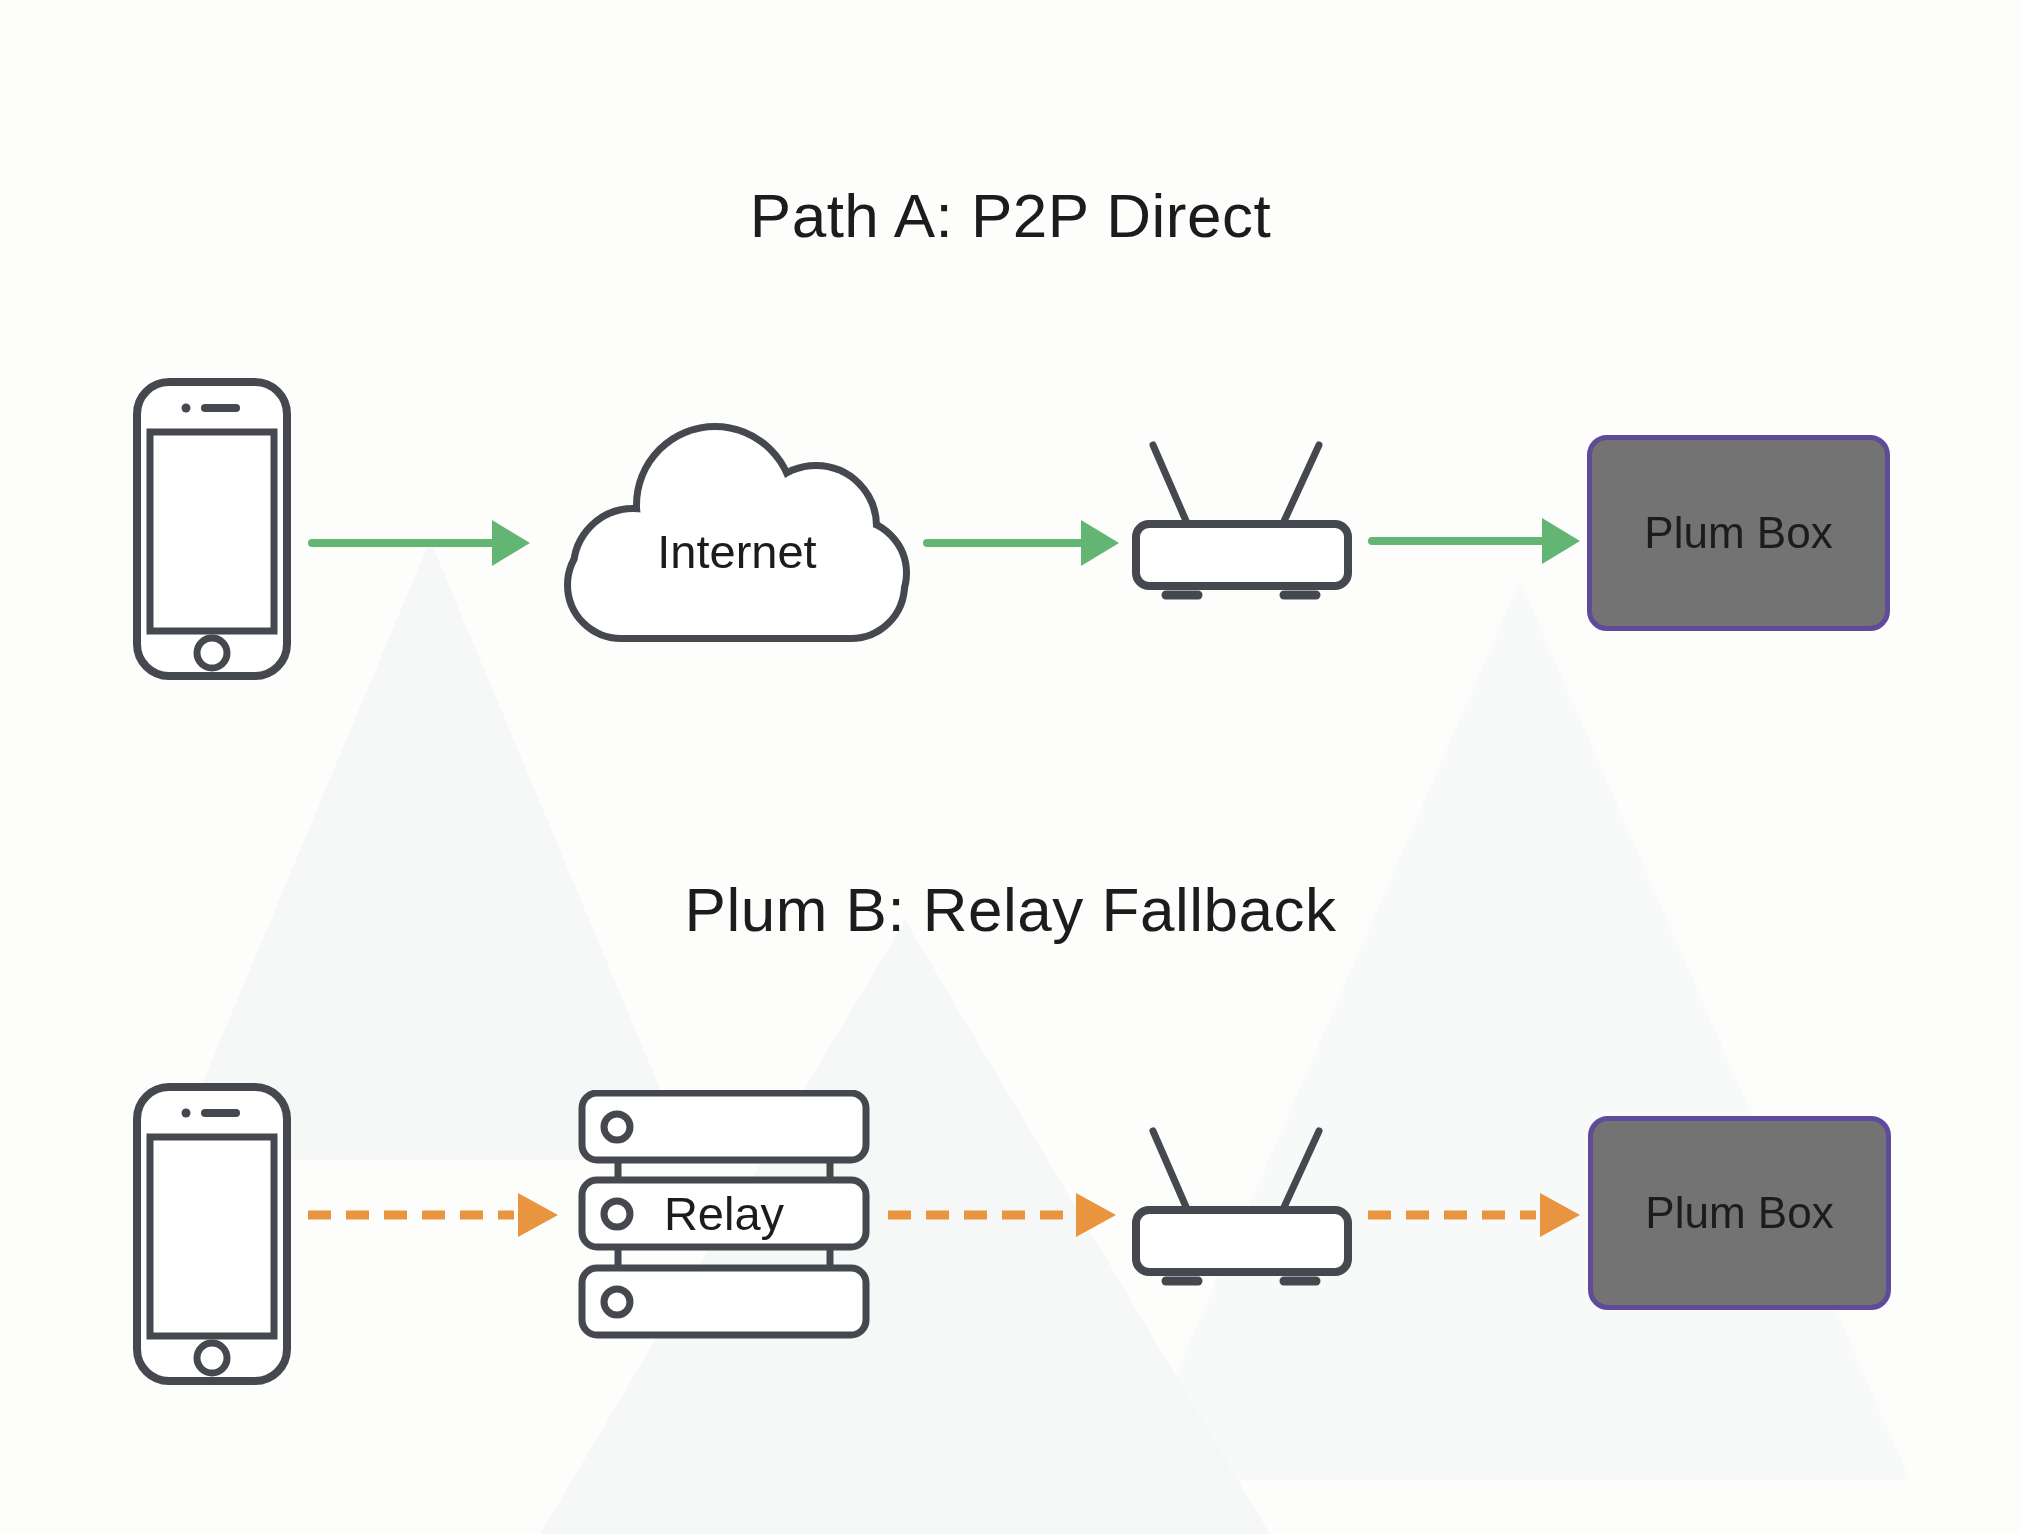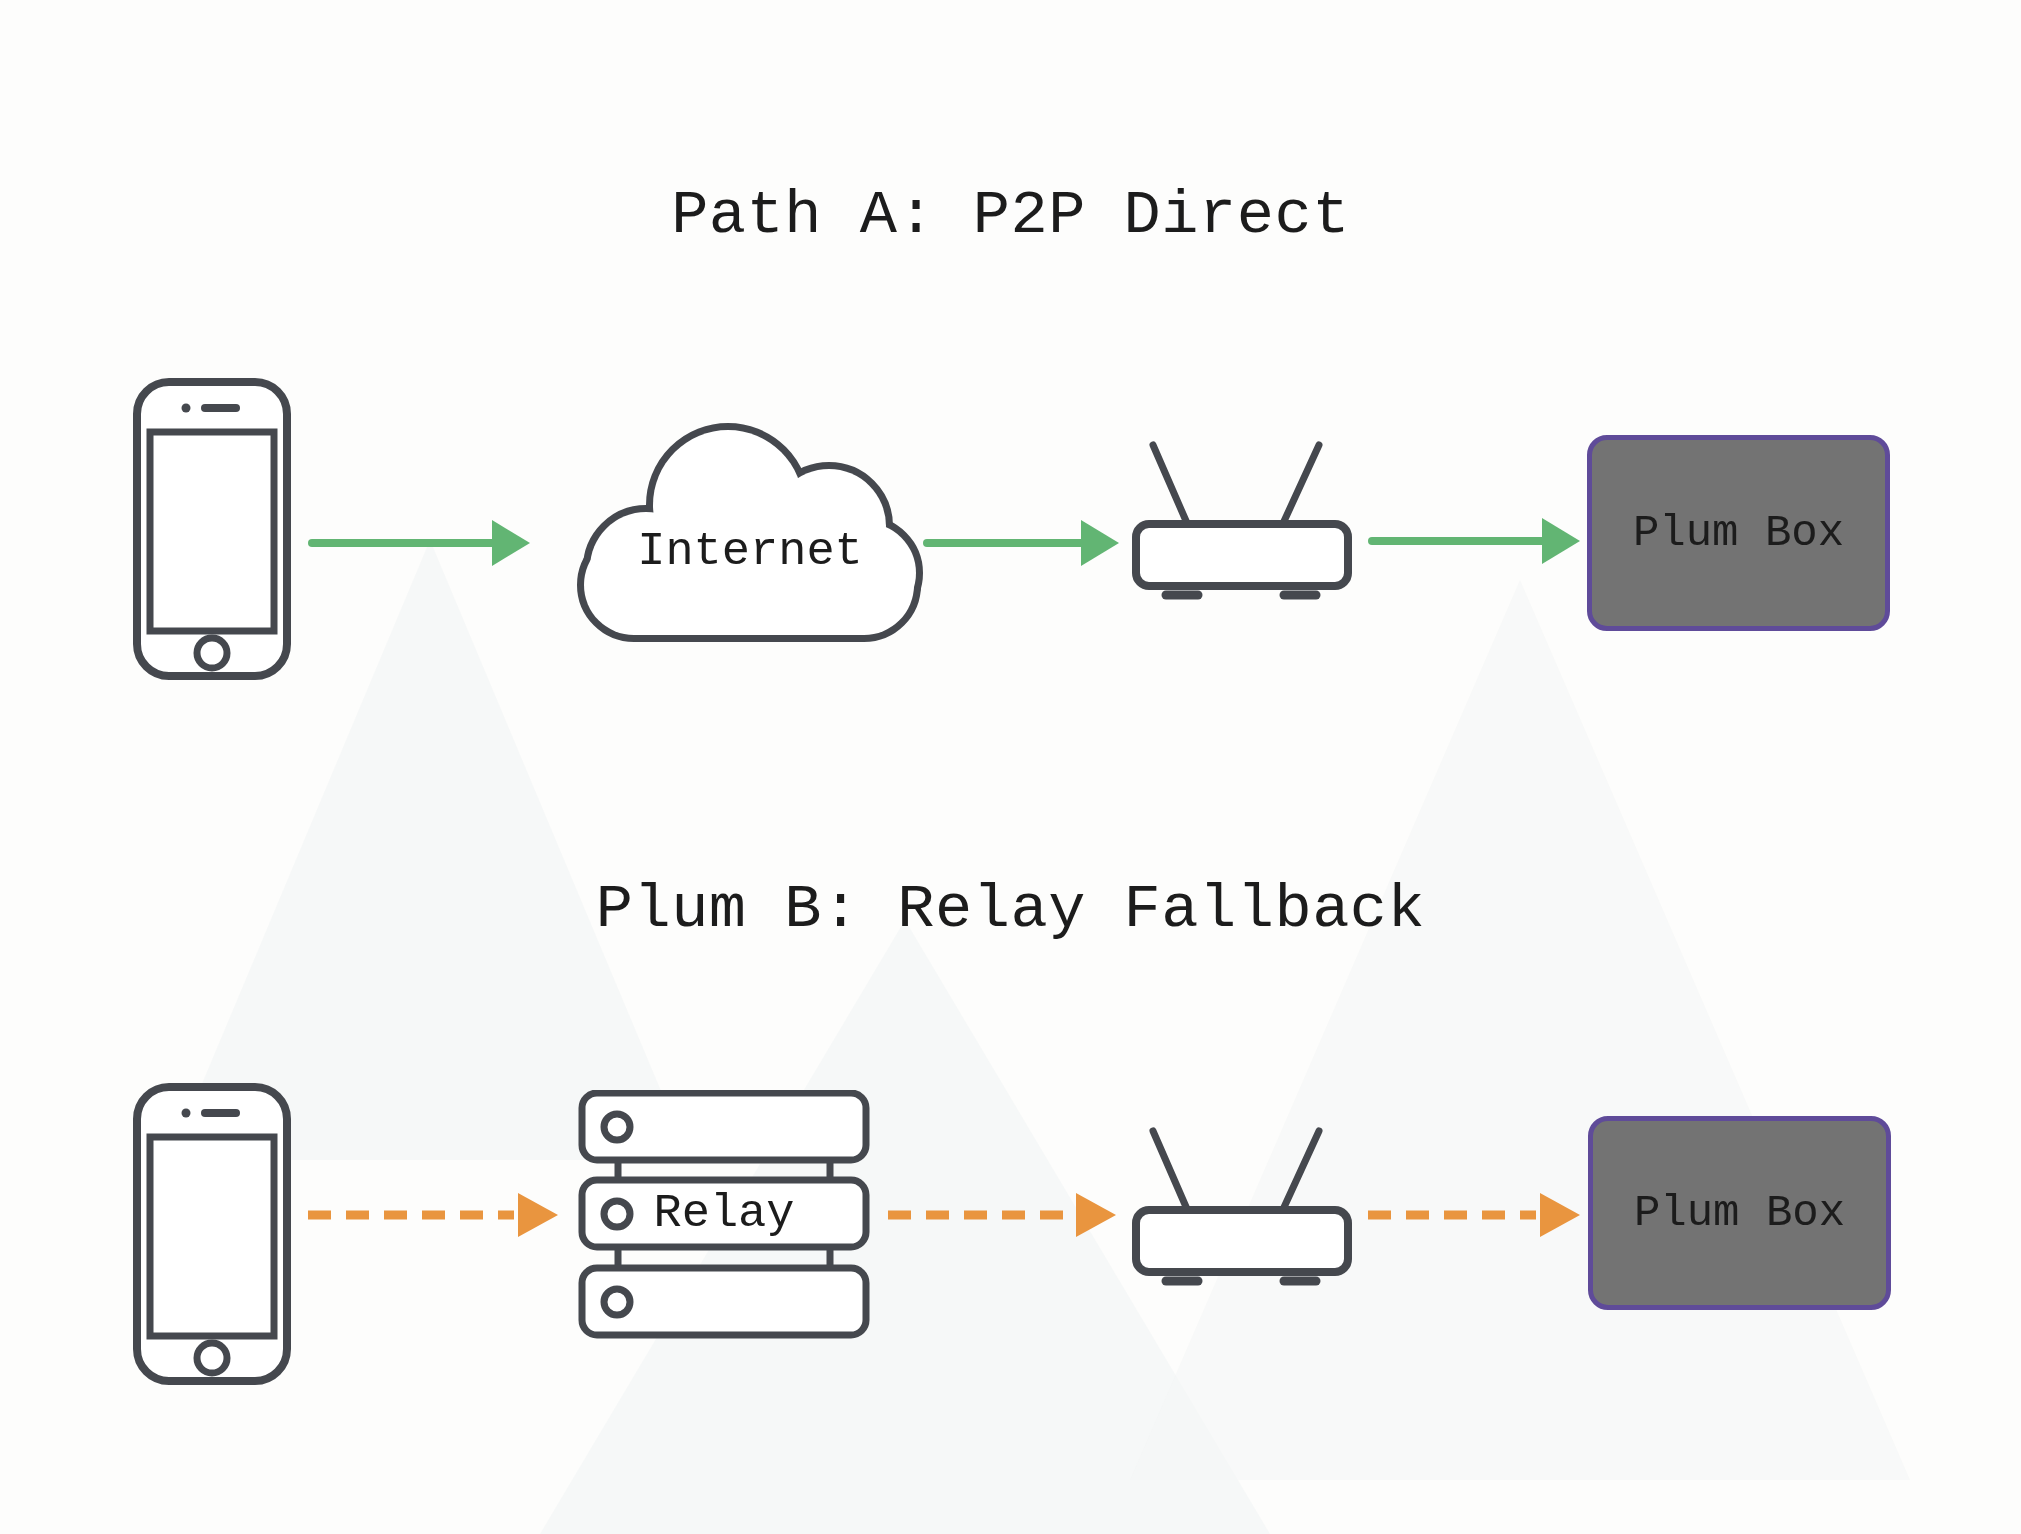--- a/index.html
+++ b/index.html
@@ -12,21 +12,21 @@
     --watermark:#f3f6f6;
   }
   *{margin:0;padding:0;box-sizing:border-box;}
   html,body{width:2021px;height:1534px;}
   body{
     background:var(--background);
     font-family:"Liberation Sans", sans-serif;
     color:var(--text);
     overflow:hidden;
   }
-  .canvas{position:relative;width:2021px;height:1534px;font-family:Liberation Mono, monospace;}
+  .canvas{position:relative;width:2021px;height:1534px;}
 
   
   .wm{position:absolute;clip-path:polygon(50% 0,0 100%,100% 100%);background:var(--watermark);opacity:.65;}
   .wm1{left:170px;top:540px;width:520px;height:620px;}
   .wm2{left:540px;top:920px;width:730px;height:614px;}
   .wm3{left:1130px;top:580px;width:780px;height:900px;opacity:.5;}
 
   .title{
     position:absolute;left:0;width:100%;
     text-align:center;font-size:62px;font-weight:400;
@@ -79,21 +79,21 @@
 
   .arrow-a1{left:308px;top:520px;width:222px;}
   .arrow-a2{left:923px;top:520px;width:196px;}
   .arrow-a3{left:1368px;top:518px;width:212px;}
   .arrow-b1{left:308px;top:1192px;width:250px;}
   .arrow-b2{left:888px;top:1192px;width:228px;}
   .arrow-b3{left:1368px;top:1192px;width:212px;}
 
   .phone-a{left:132px;top:377px;}
   .phone-b{left:132px;top:1082px;}
-  .cloud-a{left:576px;top:423px;width:348px;height:225px;}
+  .cloud-a{left:563px;top:423px;width:348px;height:225px;}
   .router-a{left:1132px;top:438px;}
   .router-b{left:1132px;top:1124px;}
   .relay-b{left:578px;top:1090px;width:292px;height:252px;}
 </style>
 </head>
 <body>
 
 <div class="canvas">
 
   <div class="wm wm1"></div>

